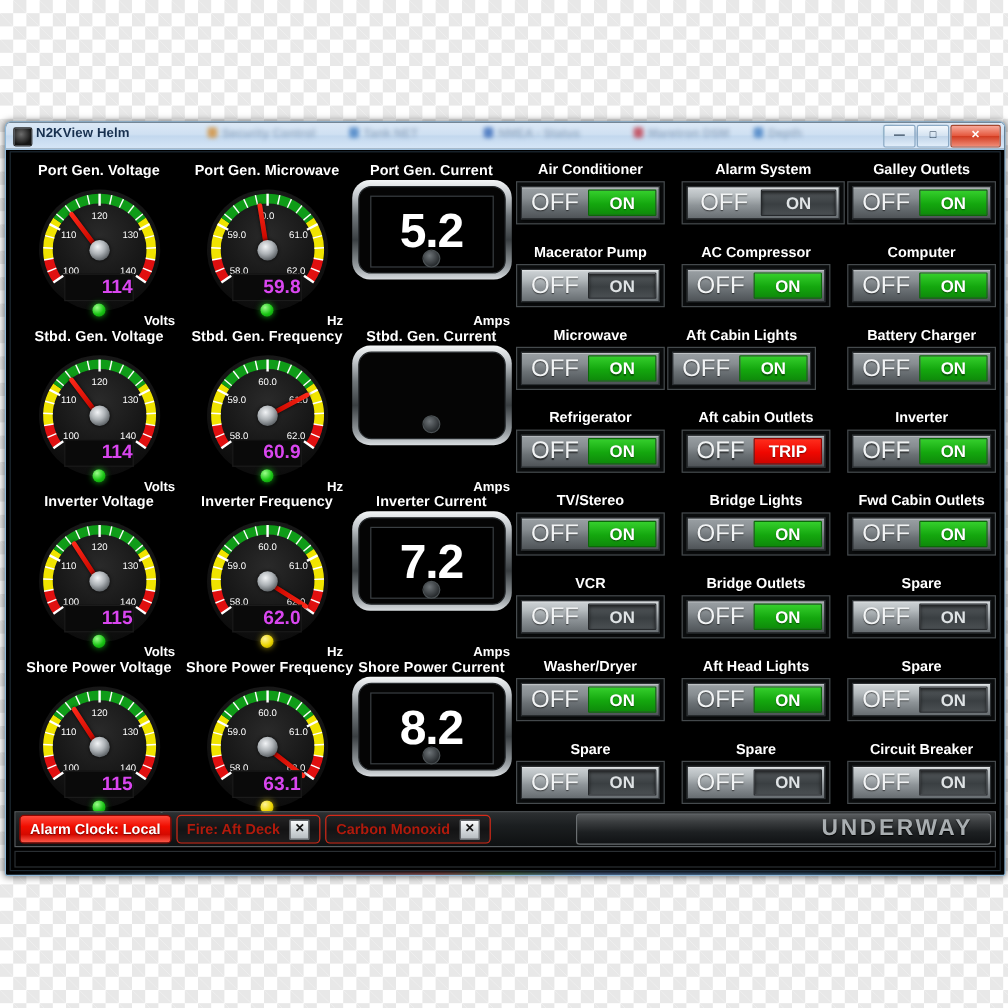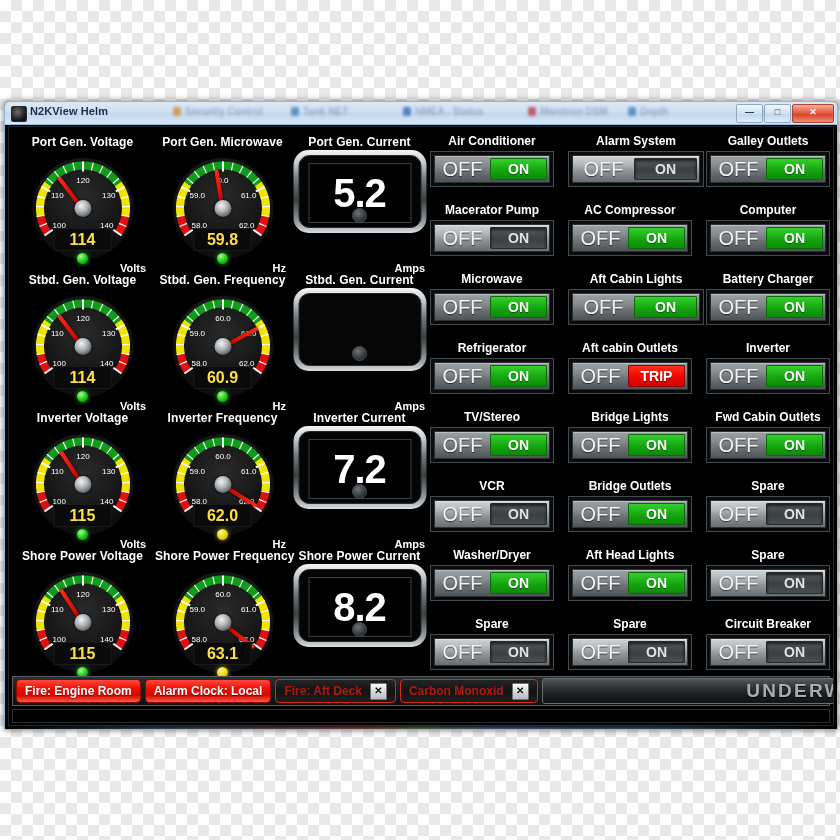--- a/index.html
+++ b/index.html
@@ -98,22 +98,22 @@
     margin-left:-2px;margin-top:-40px;
   }
   .hub{
     position:absolute;left:50%;top:50%;width:17px;height:17px;margin:-8.5px 0 0 -8.5px;
     border-radius:50%;
     background:radial-gradient(circle at 40% 33%,#f2f4f6 0%,#aeb3b7 40%,#5e6367 75%,#2a2d30 100%);
     box-shadow:0 0 3px rgba(0,0,0,.9);
   }
   .gval{
     position:absolute;left:50%;transform:translateX(-50%);
-    bottom:16px;width:56px;height:21px;line-height:21px;text-align:center;
-    background:#0a0a0a;color:#fde047;font-size:16px;font-weight:bold;
+    bottom:16px;width:56px;height:21px;line-height:21px;text-align:right;
+    background:#0a0a0a;color:#d946ef;font-size:16px;font-weight:bold;
     border:1px solid #1b1b1b;
   }
   .glamp{
     position:absolute;left:50%;transform:translateX(-50%);bottom:3px;
     width:11px;height:11px;border-radius:50%;
   }
   .glamp.green{background:radial-gradient(circle at 35% 30%,#9bff8a,#19c414 55%,#0a7a08);
     box-shadow:0 0 5px rgba(30,220,30,.75);}
   .glamp.yellow{background:radial-gradient(circle at 35% 30%,#fff49b,#ebd400 55%,#9a8c00);
     box-shadow:0 0 5px rgba(235,215,20,.7);}
@@ -730,21 +730,21 @@
             </div>
             <div class="sw-cell" style="left: 421px; top: 145px; width: 124px; height: 56px;">
               <div class="sw-cap">Microwave</div>
               <div class="sw-frame">
                 <div class="rocker on">
                   <div class="rk-off">OFF</div>
                   <div class="rk-on">ON</div>
                 </div>
               </div>
             </div>
-            <div class="sw-cell" style="left: 559px; top: 145px; width: 124px; height: 56px; padding-left: 12px;">
+            <div class="sw-cell" style="left: 547px; top: 145px; width: 124px; height: 56px;">
               <div class="sw-cap">Aft Cabin Lights</div>
               <div class="sw-frame">
                 <div class="rocker on">
                   <div class="rk-off">OFF</div>
                   <div class="rk-on">ON</div>
                 </div>
               </div>
             </div>
             <div class="sw-cell" style="left: 697px; top: 145px; width: 124px; height: 56px;">
               <div class="sw-cap">Battery Charger</div>
@@ -888,23 +888,20 @@
                   <div class="rk-off">OFF</div>
                   <div class="rk-on">ON</div>
                 </div>
               </div>
             </div>
           </div>
       </div>
 
       <div class="alarmbar">
         <div id="alarm-host" style="display:flex;align-items:center;gap:4px;">
-            <div class="alm active">
-              <span class="lbl">Fire: Engine Room</span>
-            </div>
             <div class="alm active">
               <span class="lbl">Alarm Clock: Local</span>
             </div>
             <div class="alm ack">
               <span class="lbl">Fire: Aft Deck</span>
               <span class="x">✕</span>
             </div>
             <div class="alm ack">
               <span class="lbl">Carbon Monoxid</span>
               <span class="x">✕</span>

